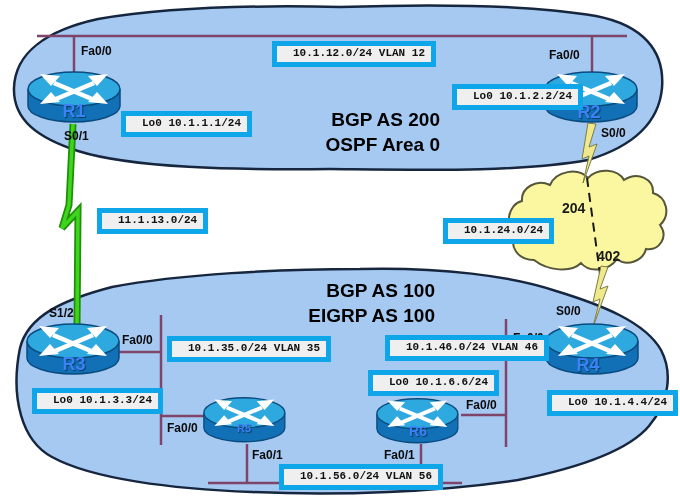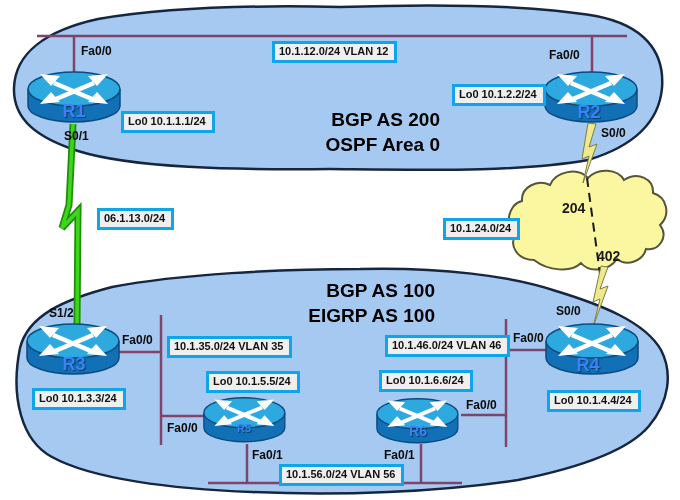--- a/index.html
+++ b/index.html
@@ -7,22 +7,22 @@
     position:relative;width:680px;height:500px;overflow:hidden;background:#ffffff;
     font-family:"Liberation Sans",sans-serif;
   }
   #bg{position:absolute;left:0;top:0;}
   .port{
     position:absolute;font-weight:bold;font-size:12px;color:#0a0a0a;
     white-space:nowrap;letter-spacing:0px;
   }
   .netbox{
     position:absolute;font-weight:bold;font-size:11px;color:#111;
-    background:#efefef;border:3px solid #0ea5e9;padding:1px 6px 2px 4px;
-    white-space:nowrap;line-height:13px;
+    background:#efefef;border:5px solid #0ea5e9;padding:1px 6px 2px 16px;
+    white-space:nowrap;line-height:13px;font-family:Liberation Mono, monospace;
   }
   .asbig{
     position:absolute;font-weight:bold;font-size:19px;line-height:25px;
     color:#000;text-align:right;width:210px;
   }
   .rname{
     position:absolute;font-weight:bold;font-size:18px;color:#3b82f6;
     text-align:center;width:64px;text-shadow:1px 1px 1px rgba(0,0,0,0.45);
   }
   .cloudnum{
@@ -127,26 +127,25 @@
   <div class="port" style="left:122px;top:333px;">Fa0/0</div>
   <div class="port" style="left:513px;top:331px;">Fa0/0</div>
   <div class="port" style="left:167px;top:421px;">Fa0/0</div>
   <div class="port" style="left:466px;top:398px;">Fa0/0</div>
   <div class="port" style="left:252px;top:448px;">Fa0/1</div>
   <div class="port" style="left:384px;top:448px;">Fa0/1</div>
 
   <div class="netbox" style="left:272px;top:41px;">10.1.12.0/24 VLAN 12</div>
   <div class="netbox" style="left:121px;top:87px;margin-top:24px;">Lo0 10.1.1.1/24</div>
   <div class="netbox" style="left:452px;top:84px;">Lo0 10.1.2.2/24</div>
-  <div class="netbox" style="left:97px;top:208px;">06.1.13.0/24</div>
+  <div class="netbox" style="left:97px;top:208px;">11.1.13.0/24</div>
   <div class="netbox" style="left:443px;top:218px;">10.1.24.0/24</div>
   <div class="netbox" style="left:167px;top:336px;">10.1.35.0/24 VLAN 35</div>
   <div class="netbox" style="left:385px;top:335px;">10.1.46.0/24 VLAN 46</div>
-  <div class="netbox" style="left:206px;top:371px;">Lo0 10.1.5.5/24</div>
-  <div class="netbox" style="left:379px;top:370px;">Lo0 10.1.6.6/24</div>
+  <div class="netbox" style="left:368px;top:370px;">Lo0 10.1.6.6/24</div>
   <div class="netbox" style="left:32px;top:388px;">Lo0 10.1.3.3/24</div>
   <div class="netbox" style="left:547px;top:390px;">Lo0 10.1.4.4/24</div>
   <div class="netbox" style="left:279px;top:464px;">10.1.56.0/24 VLAN 56</div>
 
   <div class="cloudnum" style="left:562px;top:200px;">204</div>
   <div class="cloudnum" style="left:597px;top:248px;">402</div>
 
 </div>
 
 </body></html>

